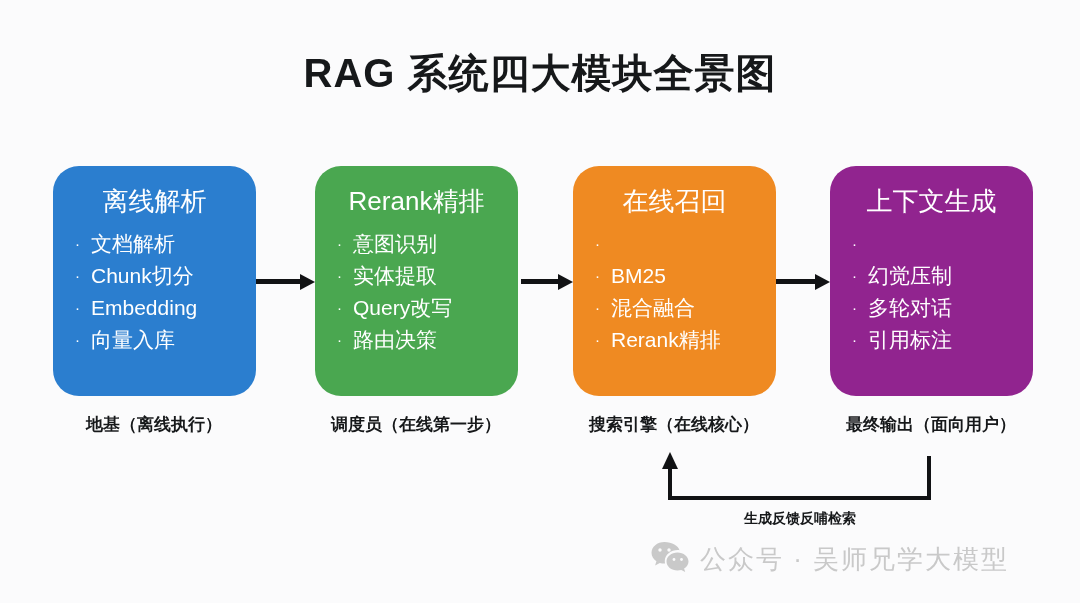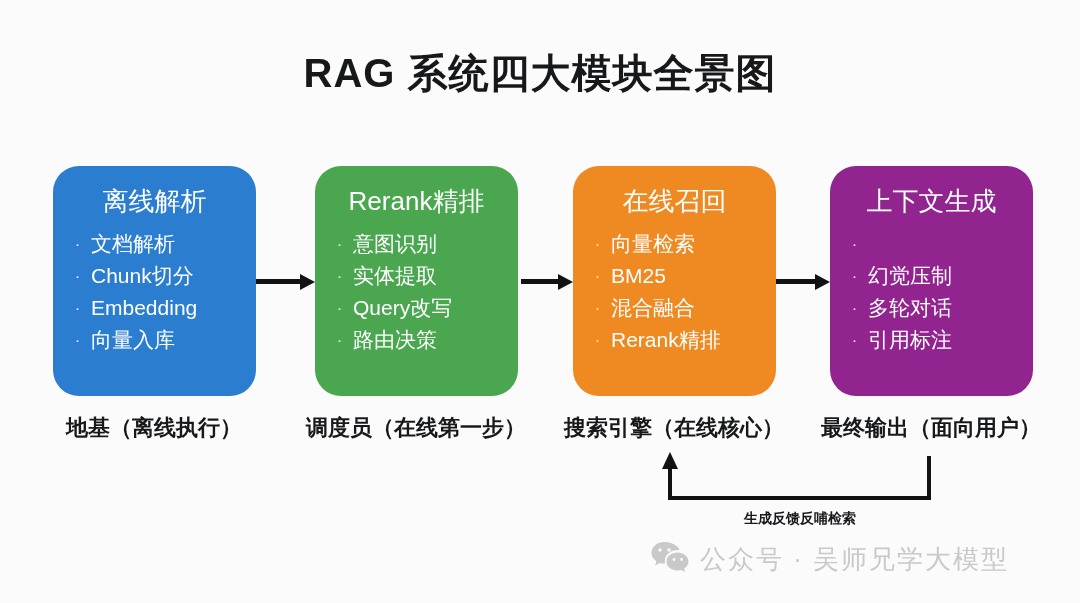--- a/index.html
+++ b/index.html
@@ -110,21 +110,21 @@
   .arrow.a2 { left: 776px; width: 53px; }
   .arrow.a2 .shaft { width: 40px; }
   .arrow.a2 .head  { left: 39px; }
 
   
   .caption {
     position: absolute;
     top: 413px;
     width: 230px;
     text-align: center;
-    font-size: 22px;
+    font-size: 17px;
     font-weight: bold;
     color: #16181a;
     white-space: nowrap;
   }
   .caption.c0 { left: 39px; }
   .caption.c1 { left: 301px; }
   .caption.c2 { left: 559px; text-align: center; }
   .caption.c3 { left: 816px; }
 
   
@@ -249,21 +249,20 @@
           <span>路由决策</span>
         </li>
     </ul>
   </div>
 
   <div class="module m2">
     <div class="module-title">在线召回</div>
     <ul class="module-list">
       <li>
           <span class="bullet">·</span>
-          <span>向量检索</span>
         </li>
       <li>
           <span class="bullet">·</span>
           <span>BM25</span>
         </li>
       <li>
           <span class="bullet">·</span>
           <span>混合融合</span>
         </li>
       <li>

